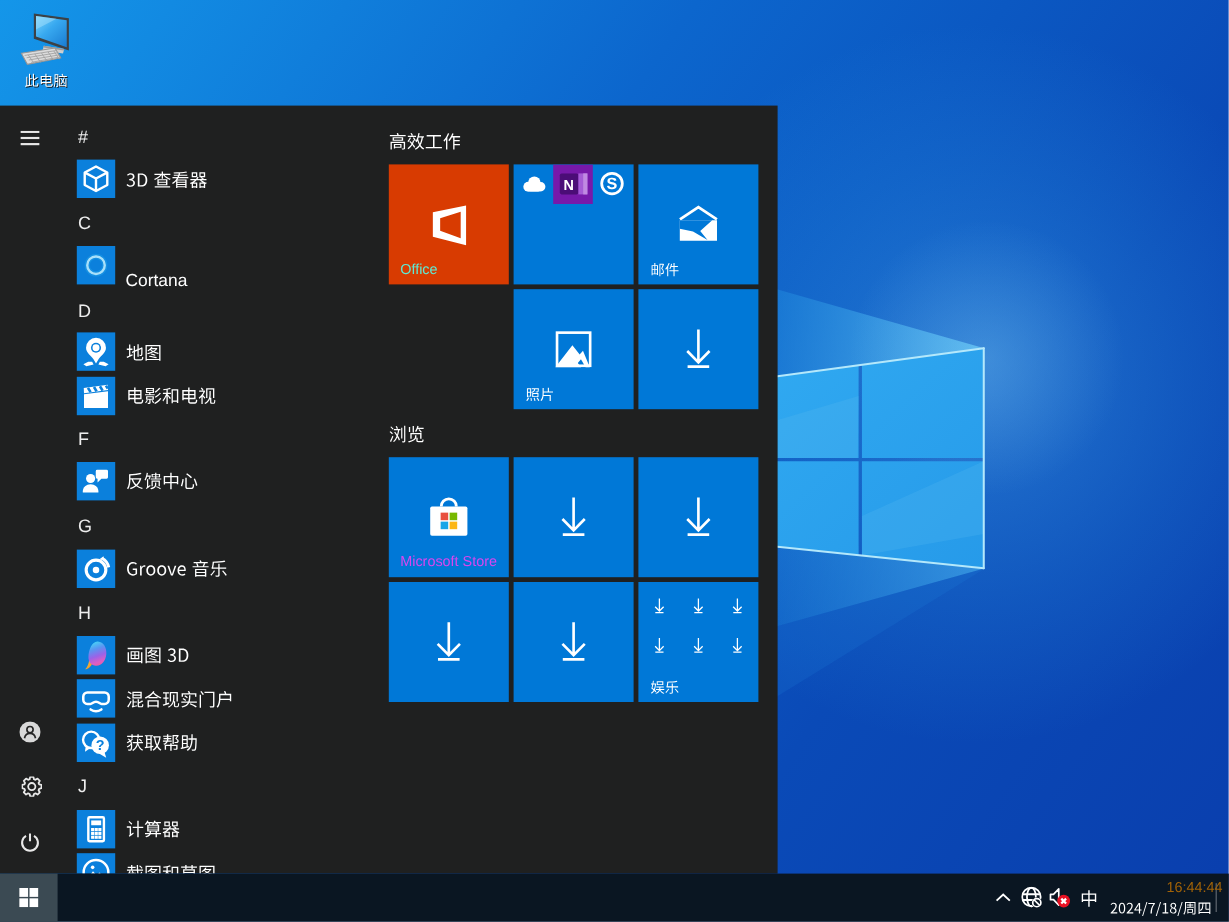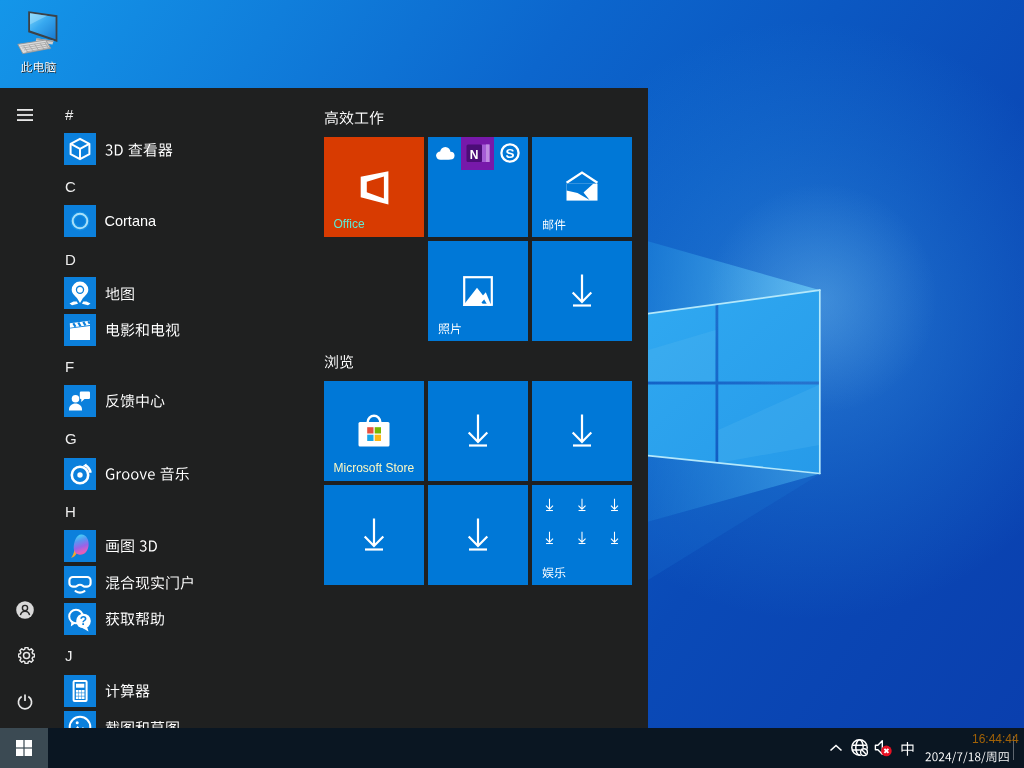--- a/index.html
+++ b/index.html
@@ -113,21 +113,21 @@
       <svg style="position:absolute;left:104.5px;top:138.5px;" width="69.8" height="21.0" viewBox="0 0 69.8 21.0">
         <path transform="translate(0,16.50) scale(0.015000,0.015000)" fill="#fff" d="M263 13C394 13 499 -65 499 -196C499 -297 430 -361 344 -382V-387C422 -414 474 -474 474 -563C474 -679 384 -746 260 -746C176 -746 111 -709 56 -659L105 -601C147 -643 198 -672 257 -672C334 -672 381 -626 381 -556C381 -477 330 -416 178 -416V-346C348 -346 406 -288 406 -199C406 -115 345 -63 257 -63C174 -63 119 -103 76 -147L29 -88C77 -35 149 13 263 13Z M656 0H843C1064 0 1184 -137 1184 -369C1184 -603 1064 -733 839 -733H656ZM748 -76V-658H831C1004 -658 1089 -555 1089 -369C1089 -184 1004 -76 831 -76Z M1818 -218H2223V-134H1818ZM1818 -352H2223V-270H1818ZM1744 -406V-80H2301V-406ZM1597 -20V48H2453V-20ZM1983 -840V-713H1580V-647H1902C1816 -552 1682 -466 1559 -424C1575 -410 1597 -382 1608 -364C1744 -418 1892 -523 1983 -642V-437H2057V-643C2149 -527 2299 -423 2437 -372C2448 -391 2470 -420 2487 -434C2361 -473 2225 -556 2138 -647H2467V-713H2057V-840Z M2855 -214H3291V-144H2855ZM2855 -267V-335H3291V-267ZM2855 -92H3291V-18H2855ZM3349 -832C3189 -800 2885 -785 2641 -783C2648 -767 2655 -742 2656 -725C2743 -725 2837 -727 2931 -731C2924 -708 2917 -685 2909 -662H2655V-602H2887C2877 -577 2866 -552 2853 -527H2582V-465H2819C2756 -359 2670 -267 2556 -202C2572 -187 2594 -160 2604 -143C2673 -184 2732 -234 2783 -291V82H2855V42H3291V82H3366V-395H2863C2878 -418 2892 -441 2905 -465H3464V-527H2936C2948 -552 2959 -577 2969 -602H3406V-662H2991L3014 -735C3158 -744 3296 -758 3397 -778Z M3719 -730H3889V-589H3719ZM4145 -730H4325V-589H4145ZM4137 -484C4179 -468 4229 -443 4263 -420H3975C3998 -452 4018 -485 4034 -518L3960 -532V-795H3651V-524H3954C3938 -489 3915 -454 3887 -420H3575V-353H3821C3753 -293 3664 -239 3553 -198C3568 -184 3587 -158 3595 -141L3651 -165V80H3721V51H3888V74H3960V-229H3769C3828 -267 3878 -309 3919 -353H4105C4147 -307 4202 -264 4262 -229H4078V80H4147V51H4325V74H4398V-164L4447 -148C4457 -166 4478 -194 4495 -208C4386 -234 4274 -288 4198 -353H4472V-420H4297L4324 -449C4291 -475 4227 -506 4176 -524ZM4076 -795V-524H4398V-795ZM3721 -15V-163H3888V-15ZM4147 -15V-163H4325V-15Z"></path>
       </svg>
       <div style="position:absolute;left:65px;top:178.3px;font-size:15px;line-height:18px;color:#ededed">C</div>
       <div style="position:absolute;left:64px;top:205px;width:32px;height:32px;background:#0b80dc;">
         <svg width="32" height="32" viewBox="0 0 32 32" style="display:block">
           <circle cx="16" cy="16" r="7.3" fill="none" stroke="#1e9be8" stroke-width="4.4" opacity="0.6"></circle>
 <circle cx="16" cy="16" r="7.3" fill="none" stroke="#a8e0fa" stroke-width="2"></circle>
         </svg>
       </div>
-      <div style="position:absolute;left:104.5px;top:212px;font-size:14.5px;line-height:19px;color:#fff">Cortana</div>
+      <div style="position:absolute;left:104.5px;top:225px;font-size:14.5px;line-height:19px;color:#fff">Cortana</div>
       <div style="position:absolute;left:65px;top:250.5px;font-size:15px;line-height:18px;color:#ededed">D</div>
       <div style="position:absolute;left:64px;top:277px;width:32px;height:32px;background:#0b80dc;">
         <svg width="32" height="32" viewBox="0 0 32 32" style="display:block">
           <path fill="#fff" d="M16 4.5 a8.3 8.3 0 0 1 8.3 8.3 c0 4.6-4.5 6.5-6.2 9.6 l-2.1 3.6 -2.1-3.6 c-1.7-3.1-6.2-5-6.2-9.6 A8.3 8.3 0 0 1 16 4.5 Z"></path>
 <circle cx="16" cy="12.8" r="4.2" fill="#0b80dc"></circle>
           <circle cx="16" cy="12.8" r="2.9" fill="#fff"></circle>
 <path fill="#fff" d="M9.5 24.5 L12.8 24.5 L14 26.8 L8 28.3 L5.5 26.5 Z M22.5 24.5 L19.2 24.5 L18 26.8 L24 28.3 L26.5 26.5 Z"></path>
         </svg>
       </div>
       <svg style="position:absolute;left:104.5px;top:282.5px;" width="32.0" height="21.0" viewBox="0 0 32.0 21.0">
@@ -308,21 +308,21 @@
       <div style="position:absolute;left:324px;top:381px;width:100px;height:100px;background:#0078d7;">
         <svg width="100" height="100" viewBox="0 0 100 100" style="display:block">
           <path d="M43.5 41 a6.3 6.3 0 0 1 12.6 0" fill="none" stroke="#fff" stroke-width="2.4" transform="translate(0.2,0)"></path>
 <rect x="34.5" y="41" width="31" height="24.5" rx="1.5" fill="#fff"></rect>
 <rect x="43.2" y="46.2" width="6.3" height="6.3" fill="#e8503e"></rect>
           <rect x="50.7" y="46.2" width="6.3" height="6.3" fill="#77b800"></rect>
 <rect x="43.2" y="53.7" width="6.3" height="6.3" fill="#18a6e8"></rect>
           <rect x="50.7" y="53.7" width="6.3" height="6.3" fill="#fcb714"></rect>
         </svg>
       </div>
-      <div style="position:absolute;left:333.5px;top:461px;font-size:12px;line-height:15px;color:#fef9c3">Microsoft Store</div>
+      <div style="position:absolute;left:333.5px;top:461px;font-size:12px;line-height:15px;color:#d946ef">Microsoft Store</div>
       <div style="position:absolute;left:428px;top:381px;width:100px;height:100px;background:#0078d7;">
         <svg width="100" height="100" viewBox="0 0 100 100" style="display:block">
           <g fill="none" stroke="#fff" stroke-width="2.20">
             <path d="M50 33.5 V60.5 M40.7 51.5 L50 61.0 L59.3 51.5"></path>
             <path d="M41.0 64.5 H59.0"></path>
           </g>
         </svg>
       </div>
       <div style="position:absolute;left:532px;top:381px;width:100px;height:100px;background:#0078d7;">
         <svg width="100" height="100" viewBox="0 0 100 100" style="display:block">

